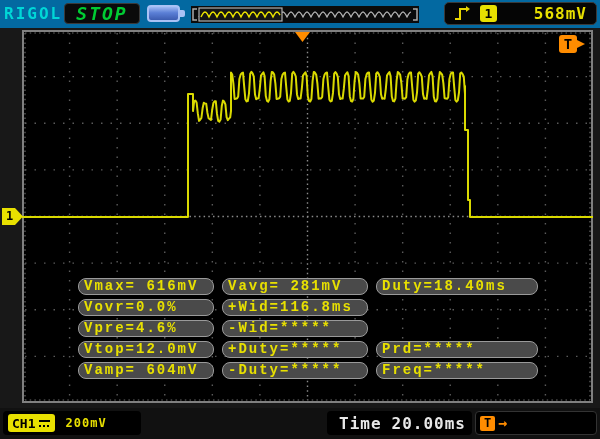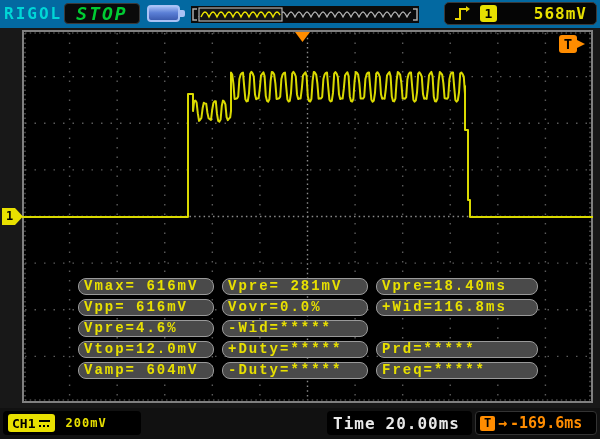--- a/index.html
+++ b/index.html
@@ -21,21 +21,21 @@
   .trig-level{margin-left:auto;color:var(--yellow);font-size:16px;font-weight:bold;letter-spacing:1px;}
   .gridwrap{position:absolute;left:22px;top:30px;width:571px;height:373px;background:#000;}
   .ch-marker{position:absolute;left:2px;top:208px;width:21px;height:17px;background:var(--yellow);clip-path:polygon(0 0,62% 0,100% 50%,62% 100%,0 100%);color:#000;font-size:12px;font-weight:bold;text-align:left;line-height:17px;padding-left:4px;}
   .meas{position:absolute;left:78px;top:278px;display:flex;flex-direction:column;gap:4px;font-family:Liberation Mono, monospace;}
   .meas-row{display:grid;grid-template-columns:136px 146px 162px;column-gap:8px;}
   .meas-cell{height:17px;background:var(--panel);border:1px solid #9a9a9a;border-radius:8px;color:var(--yellow);font-size:14px;font-weight:bold;letter-spacing:2px;line-height:15px;padding-left:5px;white-space:nowrap;overflow:hidden;}
   .bottombar{position:absolute;left:0;top:408px;width:600px;height:31px;background:#111;}
   .ch1block{position:absolute;left:3px;top:3px;width:138px;height:24px;background:#000;border-radius:4px;display:flex;align-items:center;gap:10px;padding:0 5px;}
   .ch1badge{height:18px;background:var(--yellow);border-radius:3px;display:flex;align-items:center;gap:3px;padding:0 4px;color:#000;font-size:13px;font-weight:bold;}
   .ch1scale{color:var(--yellow);font-size:12px;font-weight:bold;letter-spacing:1px;}
-  .timeblock{position:absolute;left:327px;top:3px;width:145px;height:24px;background:#000;border-radius:4px;display:flex;align-items:center;gap:10px;padding:0 6px;color:var(--white);font-size:16px;font-weight:bold;letter-spacing:1px;}
+  .timeblock{position:absolute;left:327px;top:3px;width:145px;height:24px;background:#000;border-radius:4px;display:flex;align-items:center;gap:10px;padding:0 6px;color:var(--white);font-size:16px;font-weight:bold;letter-spacing:1px;justify-content:flex-end;}
   .trigoff{position:absolute;left:475px;top:3px;width:122px;height:24px;background:#000;border:1px solid #333;border-radius:4px;display:flex;align-items:center;gap:3px;padding:0 4px;}
   .tbadge{width:15px;height:15px;background:var(--orange);border-radius:2px;color:#000;font-size:12px;font-weight:bold;text-align:center;line-height:15px;flex:none;}
   .toffval{color:var(--orange);font-size:15px;font-weight:bold;white-space:nowrap;}
 </style>
 </head>
 <body>
 
 <div class="topbar">
   <span class="logo">RIGOL</span>
   <div class="stop-pill">STOP</div>
@@ -94,25 +94,24 @@
       </g>
     </svg>
 </div>
 <div class="ch-marker">
   <span>1</span>
 </div>
 
 <section class="meas" id="meas-panel">
     <div class="meas-row">
       <div class="meas-cell">Vmax= 616mV</div>
-      <div class="meas-cell">Vpre= 281mV</div>
-      <div class="meas-cell">Vpre=18.40ms</div>
+      <div class="meas-cell">Vavg= 281mV</div>
+      <div class="meas-cell">Duty=18.40ms</div>
     </div>
     <div class="meas-row">
-      <div class="meas-cell">Vpp= 616mV</div>
       <div class="meas-cell">Vovr=0.0%</div>
       <div class="meas-cell">+Wid=116.8ms</div>
     </div>
     <div class="meas-row">
       <div class="meas-cell">Vpre=4.6%</div>
       <div class="meas-cell">-Wid=*****</div>
     </div>
     <div class="meas-row">
       <div class="meas-cell">Vtop=12.0mV</div>
       <div class="meas-cell">+Duty=*****</div>
@@ -136,15 +135,14 @@
     </span>
     <span class="ch1scale">200mV</span>
   </div>
   <div class="timeblock">
     <span>Time</span>
     <span>20.00ms</span>
   </div>
   <div class="trigoff">
     <span class="tbadge">T</span>
     <span class="toffval">→</span>
-    <span class="toffval">-169.6ms</span>
   </div>
 </div>
 
 </body></html>

